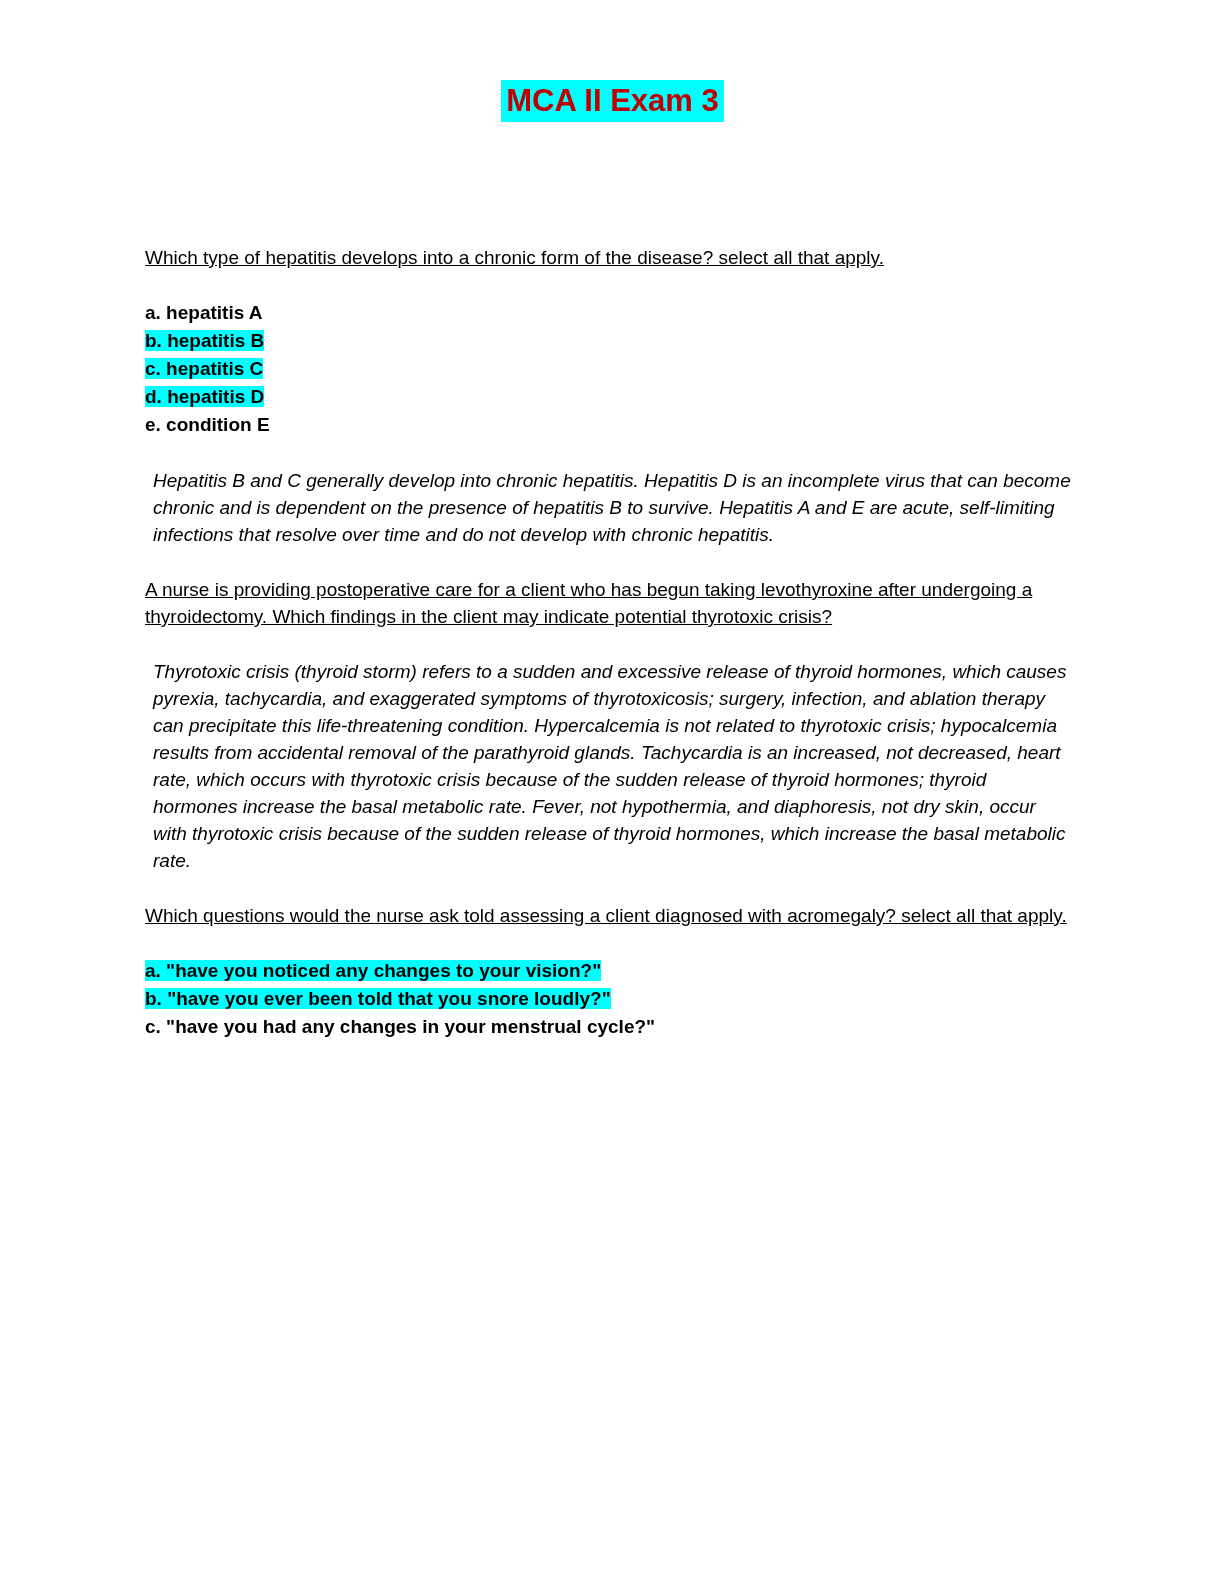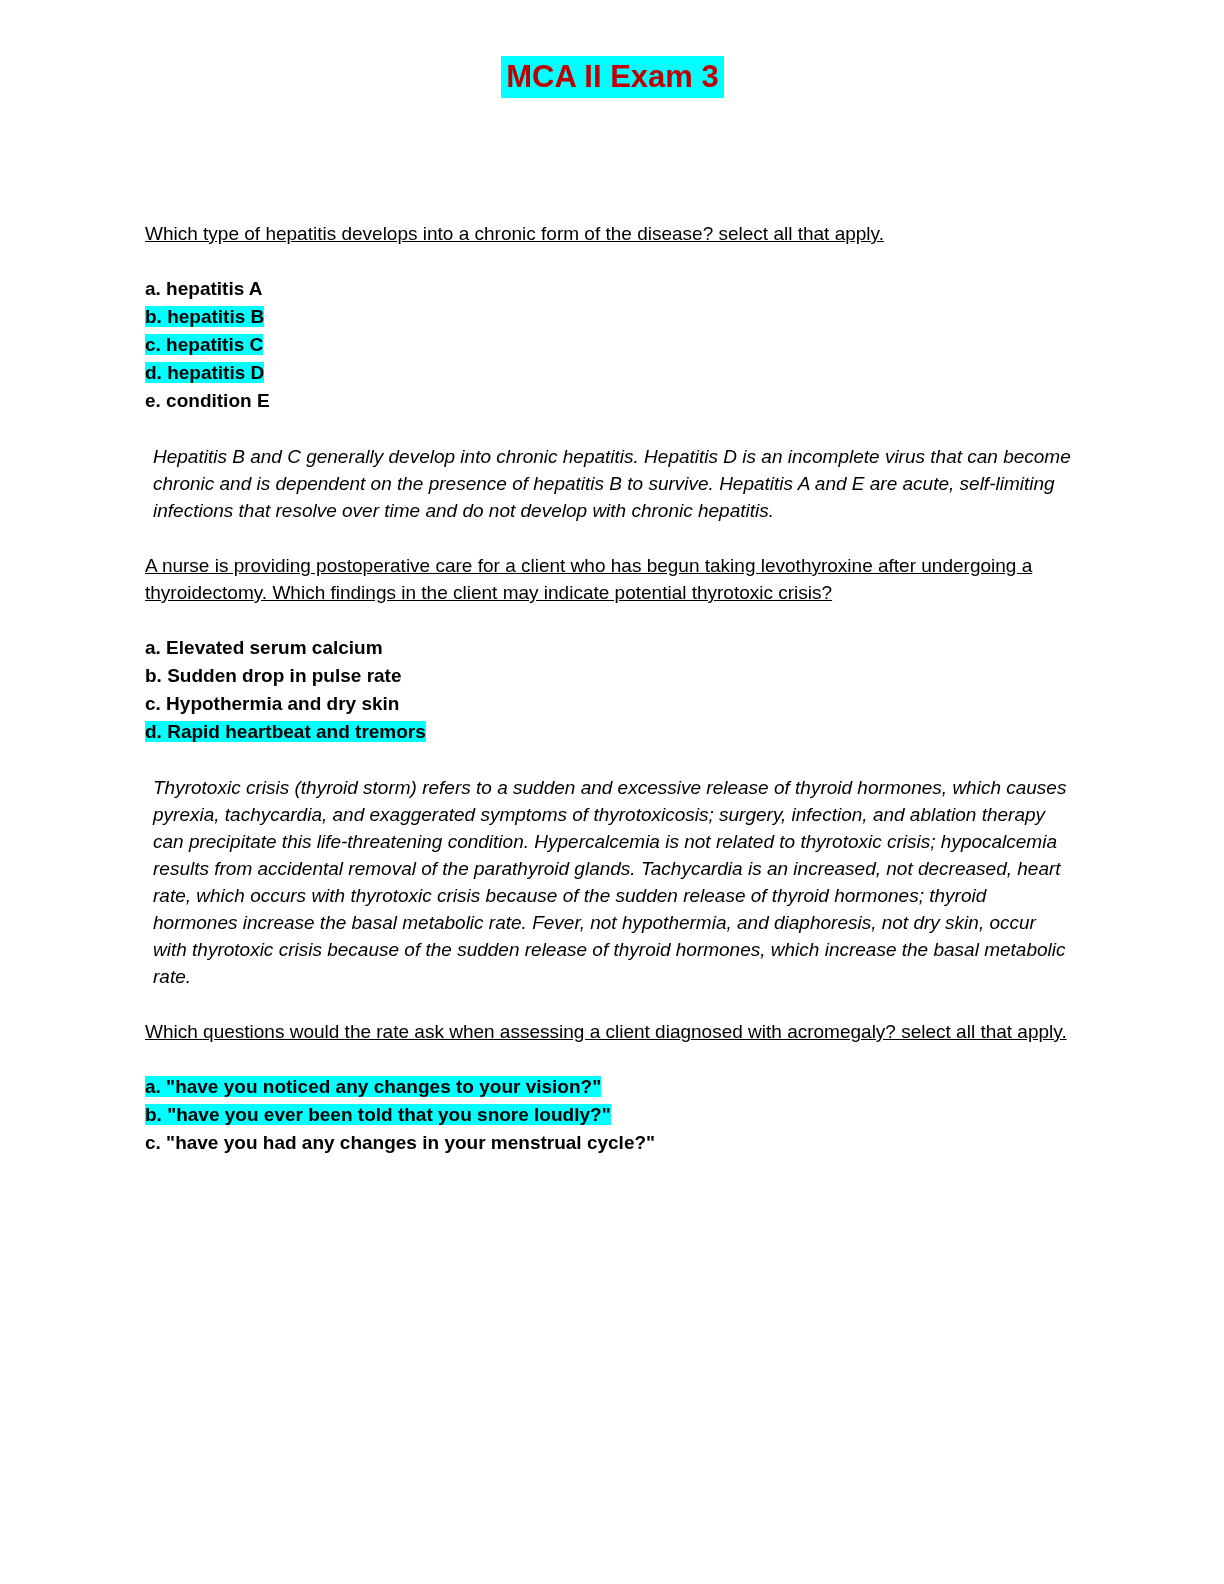--- a/index.html
+++ b/index.html
@@ -2,21 +2,21 @@
 <html style="--title: #c00000; --highlight: #00ffff; --text: #000000;"><head>
 <meta charset="utf-8">
 <style>
   * { margin: 0; padding: 0; box-sizing: border-box; }
   html, body { background: #ffffff; }
   .page {
     width: 1224px;
     min-height: 1584px;
     margin: 0 auto;
     background: #ffffff;
-    padding: 56px 144px 60px 145px;
+    padding: 80px 144px 60px 145px;
     font-family: "Liberation Sans", sans-serif;
     font-size: 19px;
     line-height: 27px;
     color: #000000;
   }
   .title-wrap {
     text-align: center;
     margin-bottom: 122px;
   }
   .hl-title {
@@ -74,39 +74,25 @@
       </div>
       <div class="option">
         <span class="opt-text" data-highlight="false">e. condition E</span>
       </div>
     </div>
     <p class="rationale">Hepatitis B and C generally develop into chronic hepatitis. Hepatitis D is an incomplete virus that can become chronic and is dependent on the presence of hepatitis B to survive. Hepatitis A and E are acute, self-limiting infections that resolve over time and do not develop with chronic hepatitis.</p>
   </section>
 
   <section class="question">
     <p class="stem">A nurse is providing postoperative care for a client who has begun taking levothyroxine after undergoing a thyroidectomy. Which findings in the client may indicate potential thyrotoxic crisis?</p>
-    <div class="options">
-      <div class="option">
-        <span class="opt-text" data-highlight="false">a. Elevated serum calcium</span>
-      </div>
-      <div class="option">
-        <span class="opt-text" data-highlight="false">b. Sudden drop in pulse rate</span>
-      </div>
-      <div class="option">
-        <span class="opt-text" data-highlight="false">c. Hypothermia and dry skin</span>
-      </div>
-      <div class="option">
-        <span class="opt-text" data-highlight="true">d. Rapid heartbeat and tremors</span>
-      </div>
-    </div>
     <p class="rationale">Thyrotoxic crisis (thyroid storm) refers to a sudden and excessive release of thyroid hormones, which causes pyrexia, tachycardia, and exaggerated symptoms of thyrotoxicosis; surgery, infection, and ablation therapy can precipitate this life-threatening condition. Hypercalcemia is not related to thyrotoxic crisis; hypocalcemia results from accidental removal of the parathyroid glands. Tachycardia is an increased, not decreased, heart rate, which occurs with thyrotoxic crisis because of the sudden release of thyroid hormones; thyroid hormones increase the basal metabolic rate. Fever, not hypothermia, and diaphoresis, not dry skin, occur with thyrotoxic crisis because of the sudden release of thyroid hormones, which increase the basal metabolic rate.</p>
   </section>
 
   <section class="question">
-    <p class="stem">Which questions would the rate ask when assessing a client diagnosed with acromegaly? select all that apply.</p>
+    <p class="stem">Which questions would the nurse ask told assessing a client diagnosed with acromegaly? select all that apply.</p>
     <div class="options">
       <div class="option">
         <span class="opt-text" data-highlight="true">a. "have you noticed any changes to your vision?"</span>
       </div>
       <div class="option">
         <span class="opt-text" data-highlight="true">b. "have you ever been told that you snore loudly?"</span>
       </div>
       <div class="option">
         <span class="opt-text" data-highlight="false">c. "have you had any changes in your menstrual cycle?"</span>
       </div>

